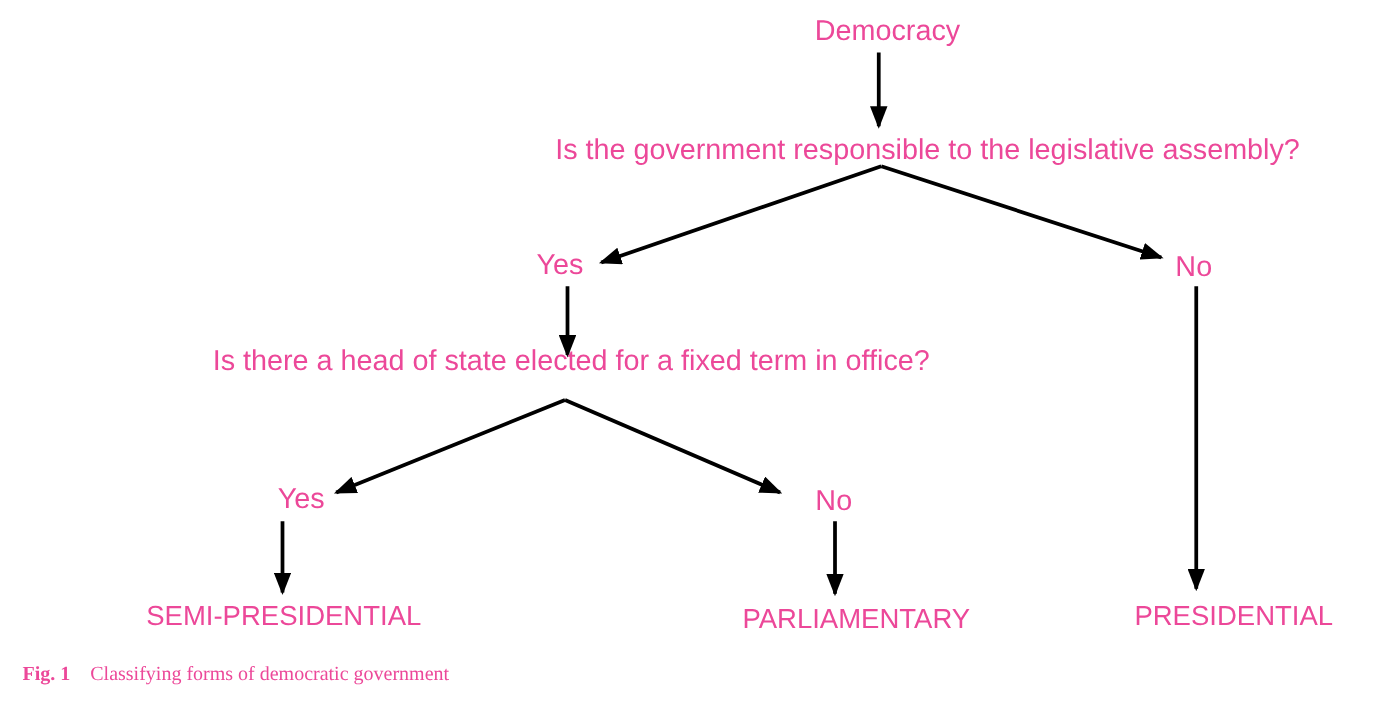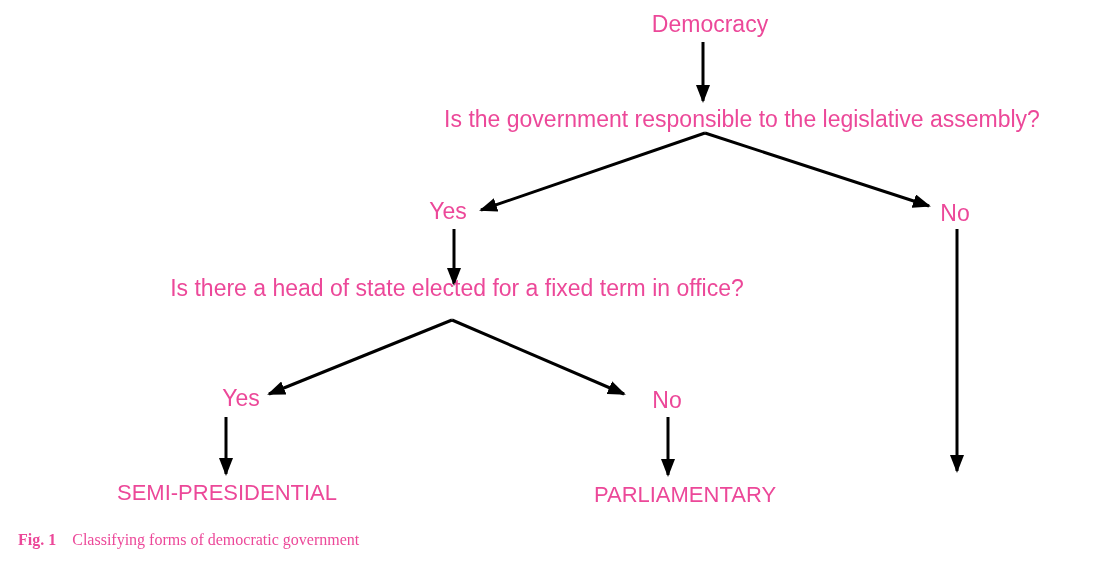--- a/index.html
+++ b/index.html
@@ -78,18 +78,19 @@
   <div class="node" style="left:457px; top:276px;">Is there a head of state elected for a fixed term in office?</div>
 
   <div class="node" style="left:241px; top:386px;">Yes</div>
 
   <div class="node" style="left:667px; top:388px;">No</div>
 
   <div class="node leaf" style="left:685px; top:483px;">PARLIAMENTARY</div>
 
   <div class="node leaf" style="left:227px; top:481px;">SEMI-PRESIDENTIAL</div>
 
+  <div class="node leaf" style="left:987px; top:481px;">PRESIDENTIAL</div>
 
   <div class="caption">
     <span class="fig-label">Fig. 1</span><span>Classifying forms of democratic government</span>
   </div>
 
 </div>
 
 </body></html>

